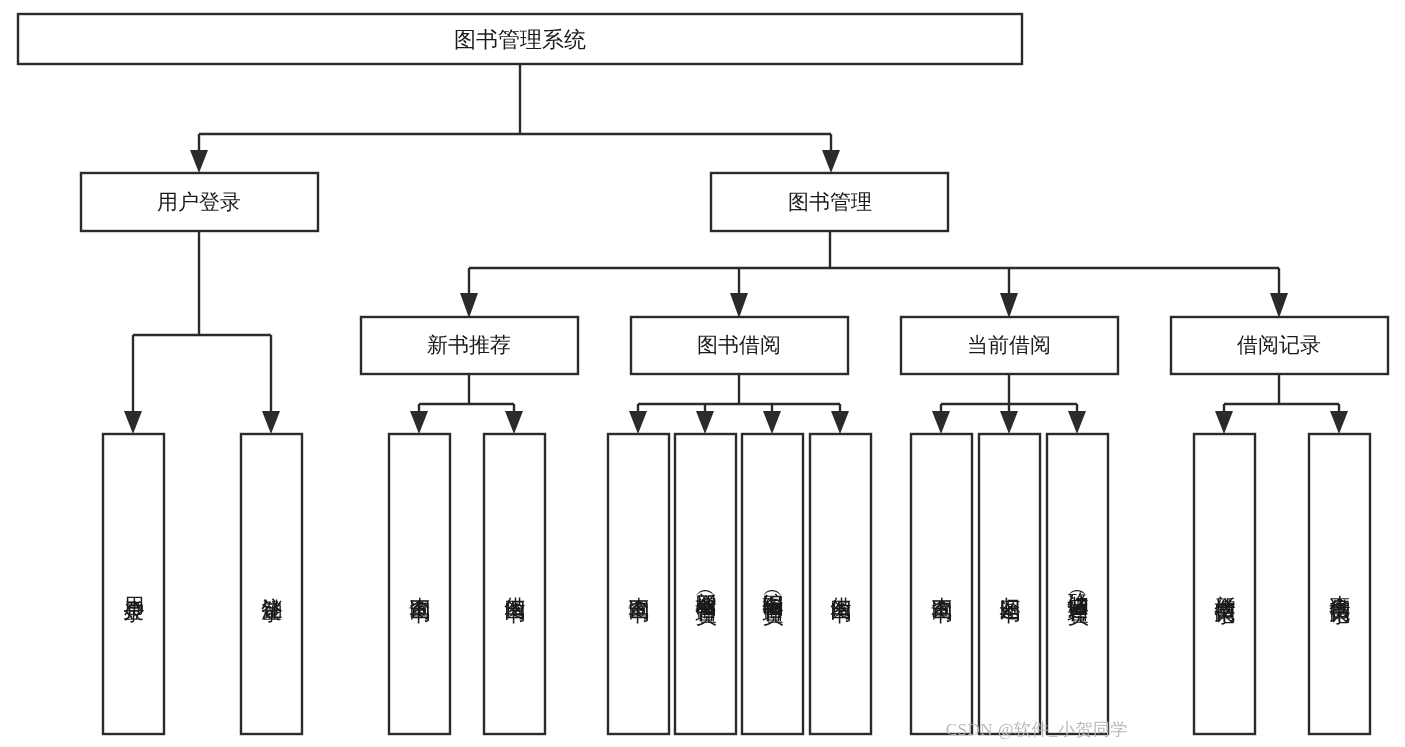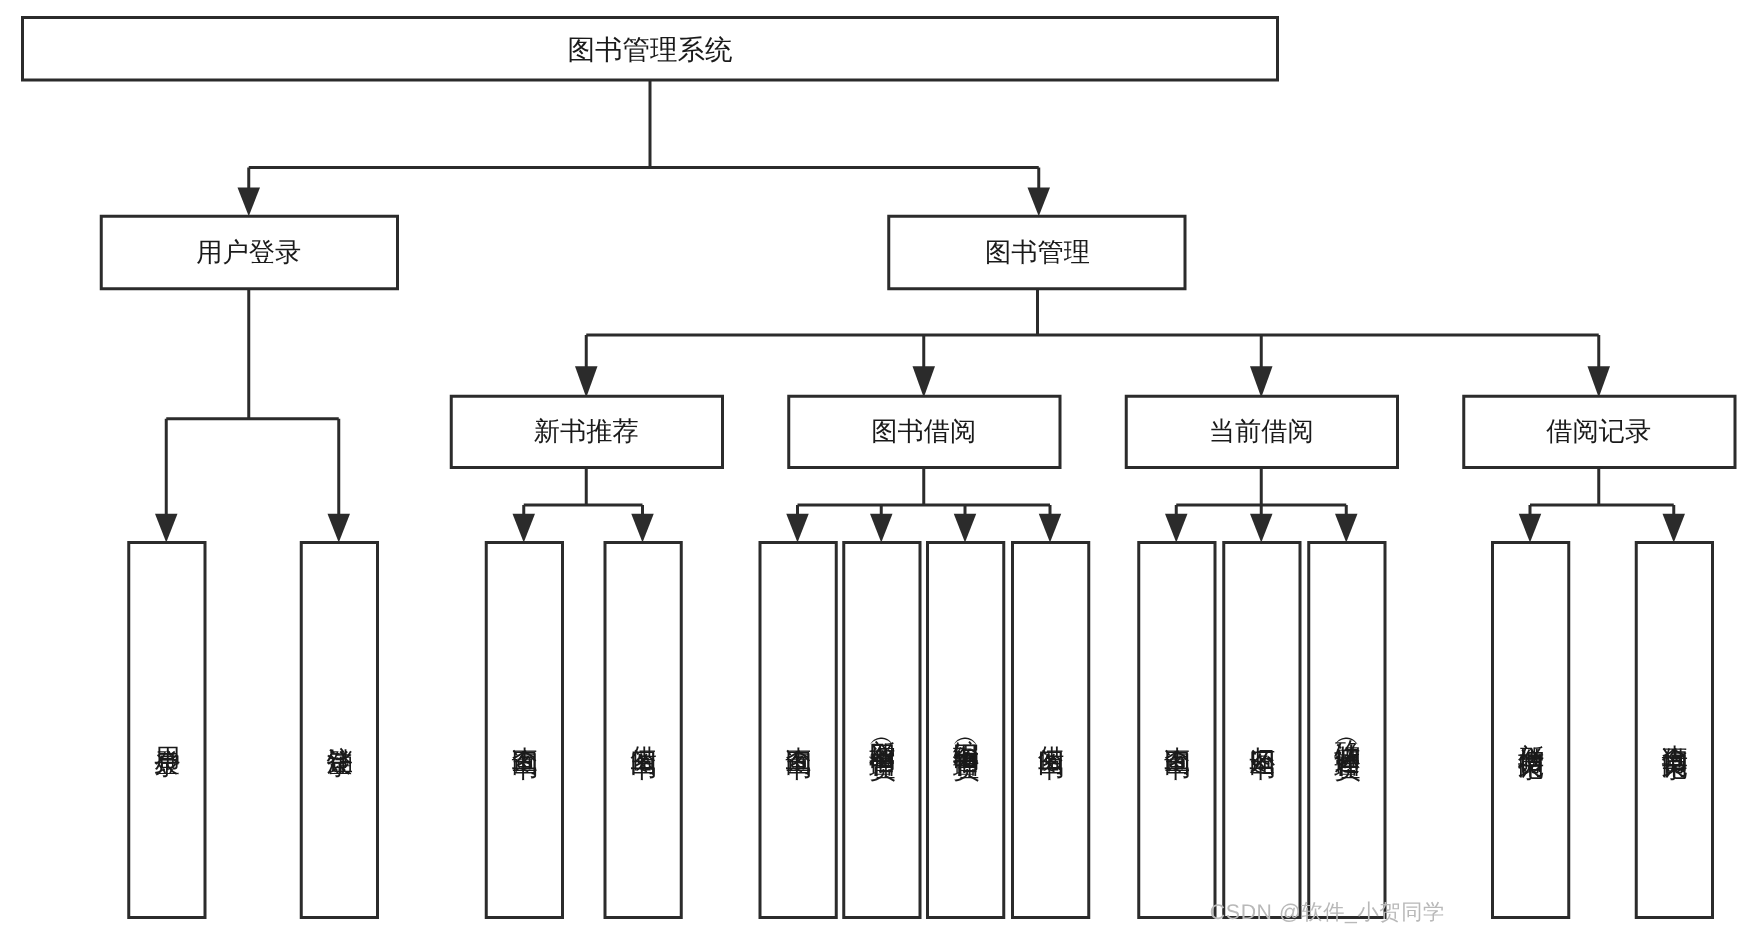--- a/index.html
+++ b/index.html
@@ -12,21 +12,20 @@
     width: 1405px;
     height: 747px;
     font-family: "DejaVu Sans", "Liberation Sans", sans-serif;
     overflow: hidden;
   }
   #diagram-root {
     position: relative;
     width: 1138px;
     height: 747px;
     background: #ffffff;
-    padding-left: 28px;
   }
   svg.diagram {
     position: absolute;
     left: 0;
     top: 0;
     width: 1405px;
     height: 747px;
   }
   .node-rect {
     fill: #ffffff;
@@ -70,21 +69,21 @@
     display: flex;
     align-items: center;
     justify-content: center;
     white-space: nowrap;
     user-select: none;
   }
   .watermark {
     position: absolute;
     right: 10px;
     bottom: 6px;
-    font-family: Liberation Sans, sans-serif;
+    font-family: Liberation Serif, serif;
     font-size: 17px;
     color: #b9b9b9;
     letter-spacing: 0.5px;
     white-space: nowrap;
   }
 </style>
 </head>
 <body>
 
 <div id="diagram-root">

